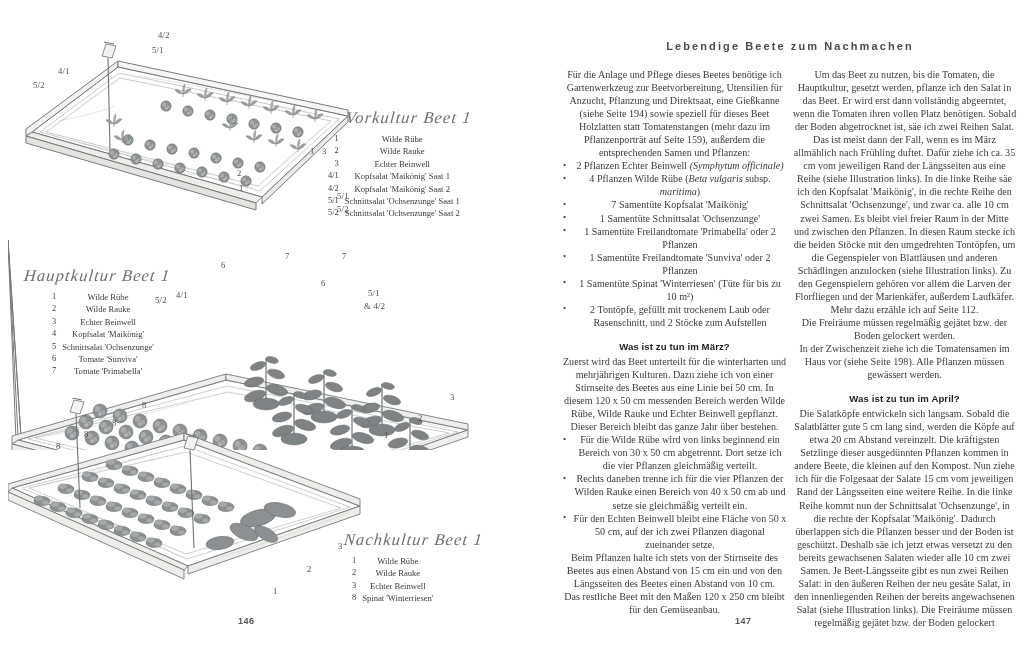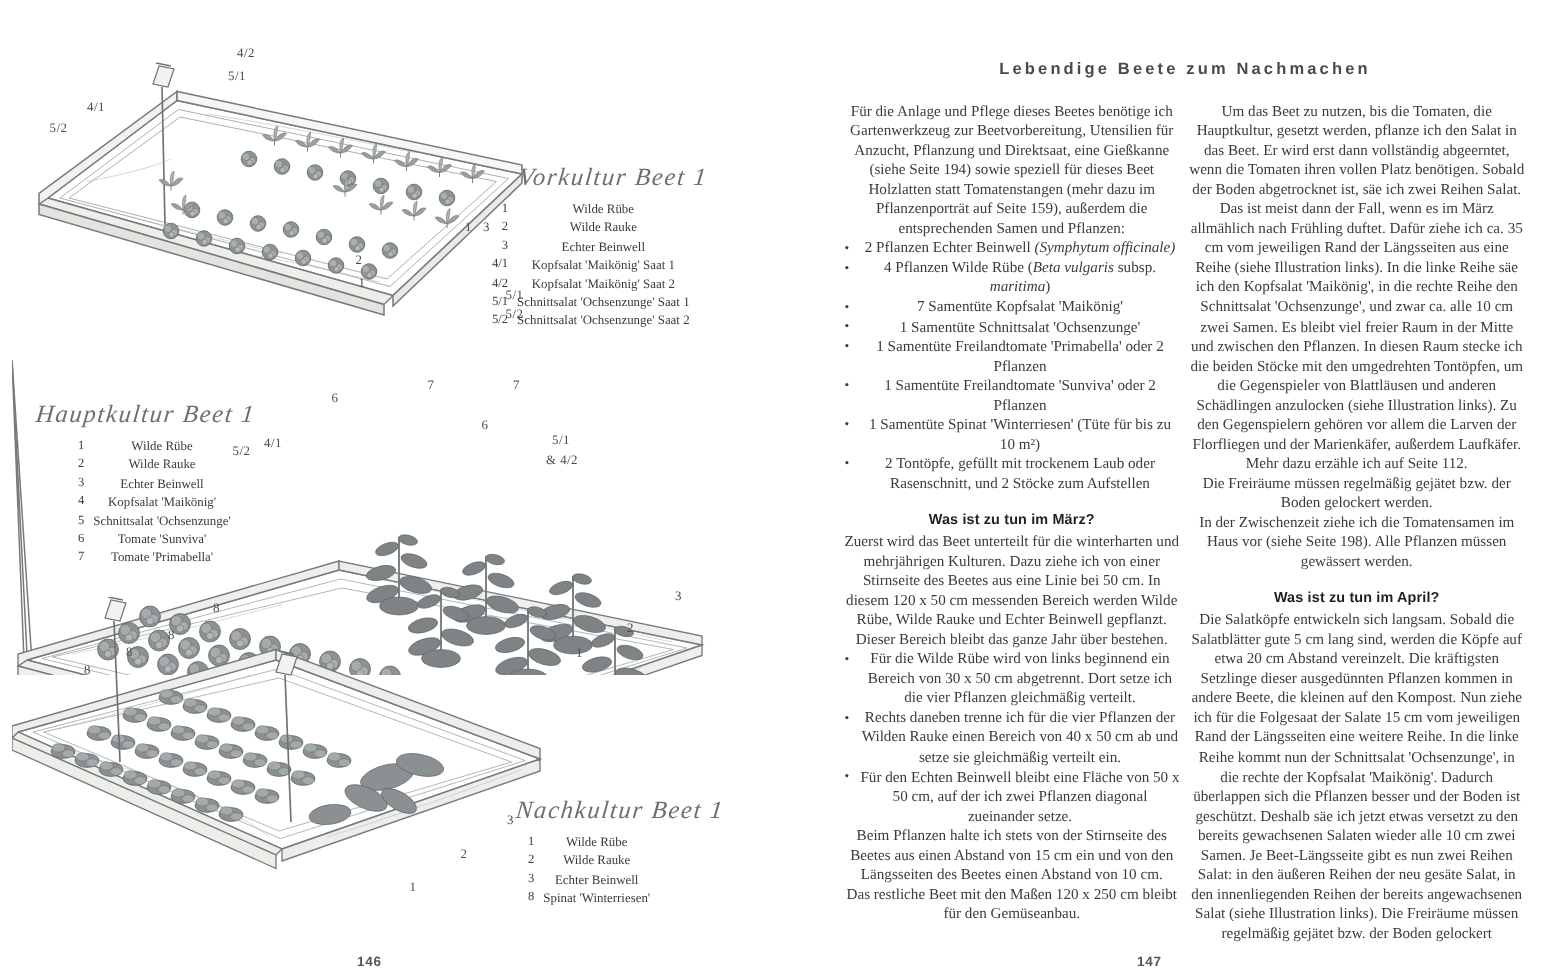--- a/index.html
+++ b/index.html
@@ -24,24 +24,23 @@
     color:#4a4a4a;
     font-weight:600;
   }
 
   
   .folio{
     position:absolute;
     font-family:"Liberation Sans", sans-serif;
     font-size:9px;font-weight:700;color:#555;
     letter-spacing:.5px;
-    margin-top:20px;
   }
   .folio-left{left:238px;top:616px;}
-  .folio-right{left:758px;top:616px;}
+  .folio-right{left:735px;top:616px;}
 
   
   .col{
     position:absolute;
     top:68px;
     width:225px;
     font-size:10.1px;
     line-height:13.05px;
     text-align:center;
     color:#3b3b3b;

